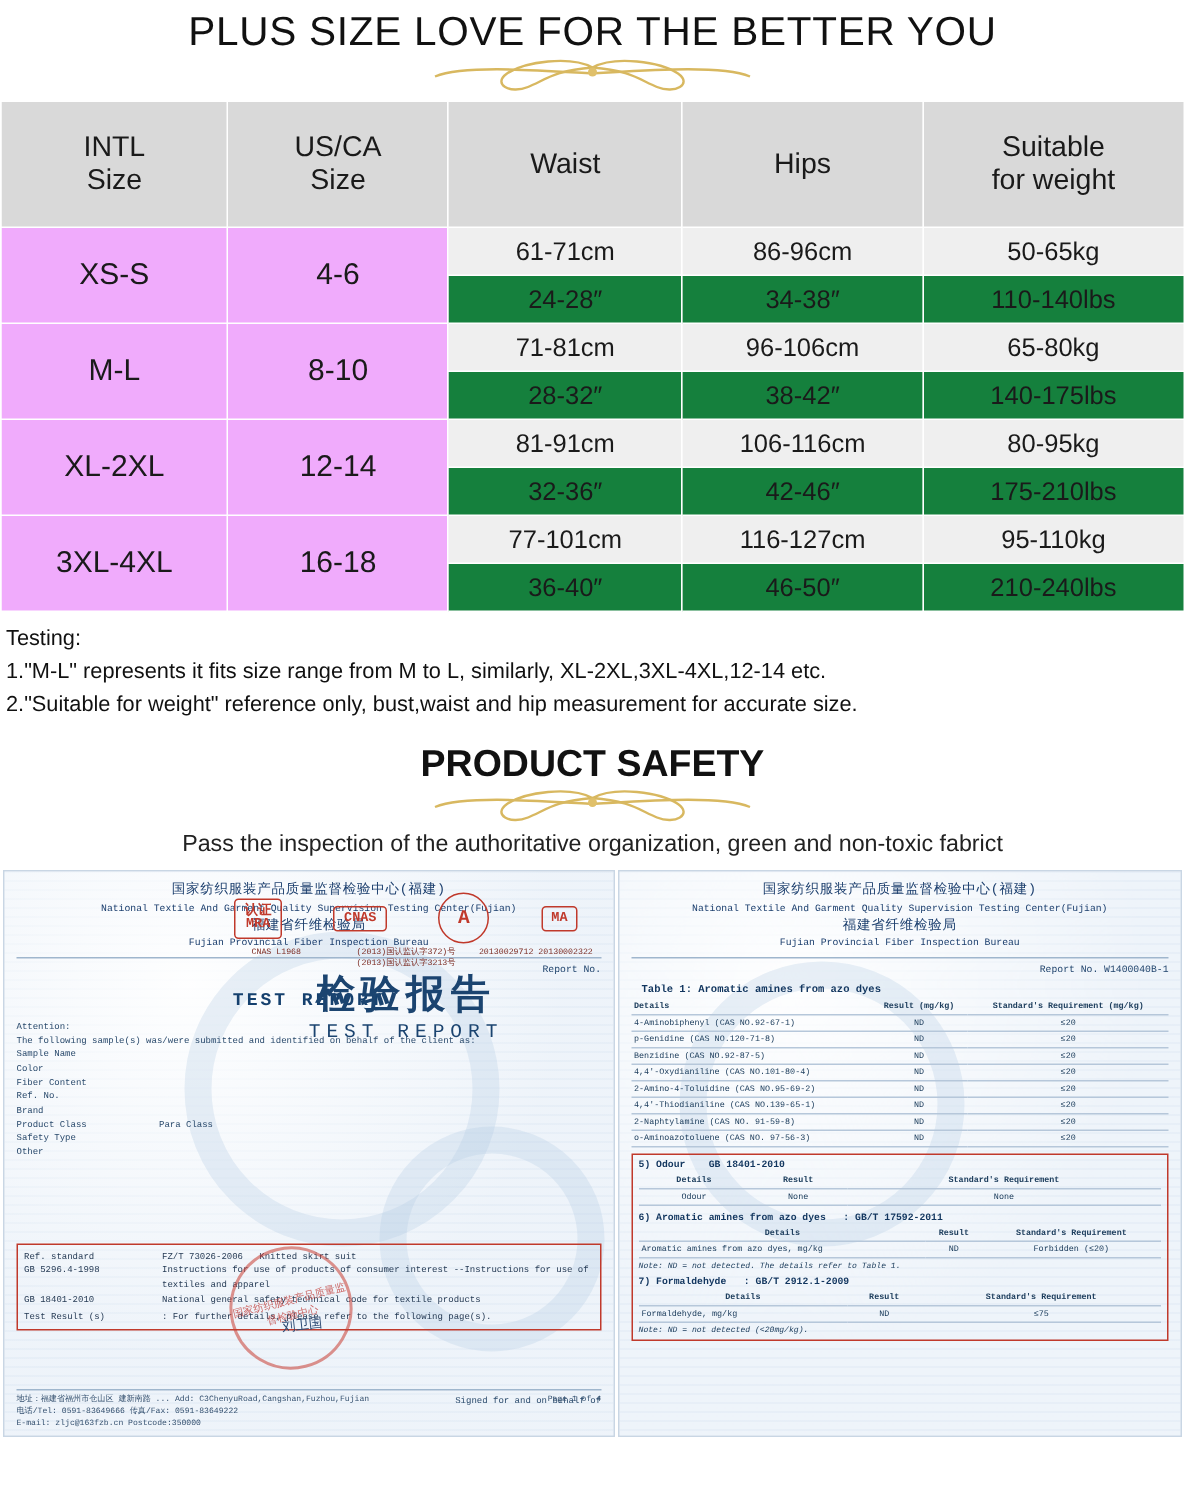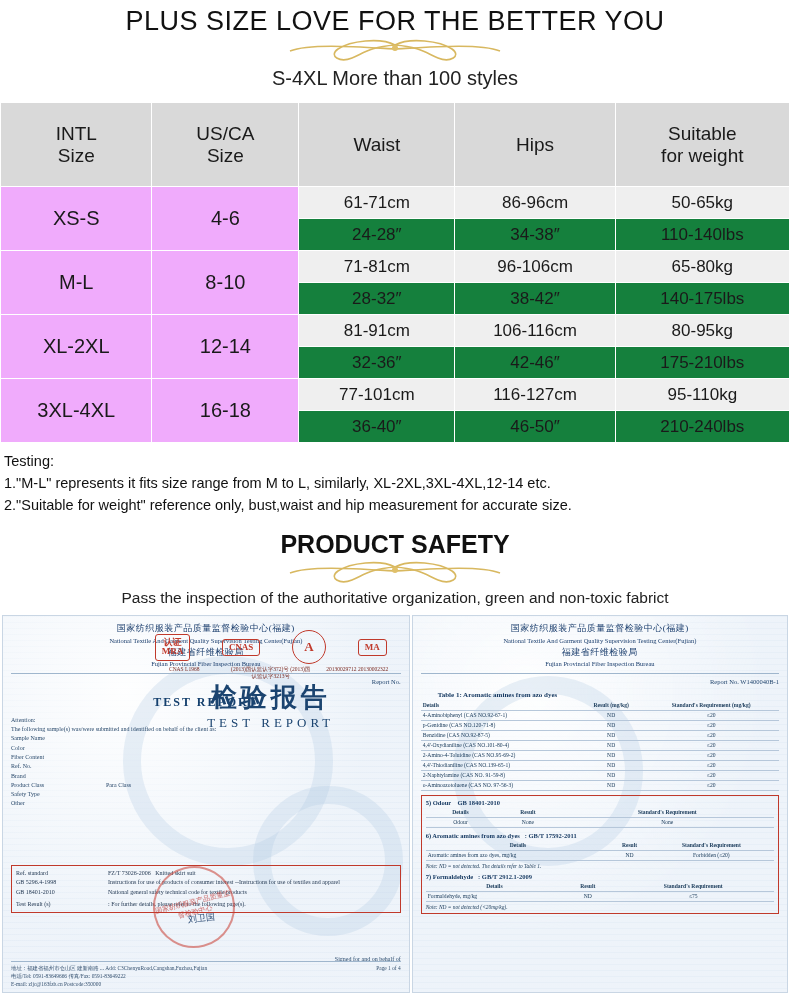--- a/index.html
+++ b/index.html
@@ -101,21 +101,21 @@
   .certs {
     display: flex;
     gap: 2px;
     padding: 0 2px 4px 2px;
   }
   .cert {
     position: relative;
     background: #f2f6fb;
     border: 1px solid #c9d6e4;
     overflow: hidden;
-    font-family: Liberation Serif, serif;
+    font-family: Liberation Mono, monospace;
   }
   .cert.left { width: 52%; height: 378px; }
   .cert.right { width: 48%; height: 378px; }
 
   .cert .paper-tex {
     position: absolute; inset: 0;
     background:
       radial-gradient(circle at 30% 20%, rgba(255,255,255,.9), rgba(226,236,246,.25) 60%),
       repeating-linear-gradient(180deg, rgba(190,210,230,.18) 0 1px, rgba(255,255,255,0) 1px 6px);
   }
@@ -217,21 +217,21 @@
     position: absolute; bottom: 4px; left: 8px; right: 8px;
     font-size: 5.4px; line-height: 1.5; color: #34506f;
     z-index: 3;
     border-top: 1px solid #9fb6cd;
     padding-top: 2px;
     display: flex; justify-content: space-between;
   }
   .page-no { text-align: right; font-size: 5.4px; color: #34506f; }
 
   
-  .rtitle { font-size: 7px; font-weight: bold; color: #12365f; margin: 6px 0 2px 17px; }
+  .rtitle { font-size: 7px; font-weight: bold; color: #12365f; margin: 6px 0 2px 7px; }
   table.rtab {
     width: 100%; border-collapse: collapse; font-size: 5.6px; color: #20405f;
   }
   table.rtab th, table.rtab td {
     border-bottom: .6px solid #b6c7da;
     padding: 1.5px 2px;
     text-align: left;
     font-weight: normal;
   }
   table.rtab th { font-weight: bold; }
@@ -256,21 +256,20 @@
       <g fill="none" stroke="#d8b860" stroke-width="1.6">
         <path d="M165 6 C150 -2 120 2 108 10 C98 17 110 24 122 19 C134 14 140 8 165 6 Z"></path>
         <path d="M165 6 C180 -2 210 2 222 10 C232 17 220 24 208 19 C196 14 190 8 165 6 Z"></path>
         <path d="M60 12 C80 4 130 8 165 10"></path>
         <path d="M270 12 C250 4 200 8 165 10"></path>
       </g>
       <circle cx="165" cy="9" r="3" fill="#e0c06a"></circle>
     </svg>
   </div>
 
-  <div class="subtitle">S-4XL More than 100 styles</div>
 
   <table class="size-table">
     <colgroup>
       <col class="col-intl">
         <col class="col-usca">
         <col class="col-waist">
         <col class="col-hips">
         <col class="col-weight">
     </colgroup>
     <tbody>

